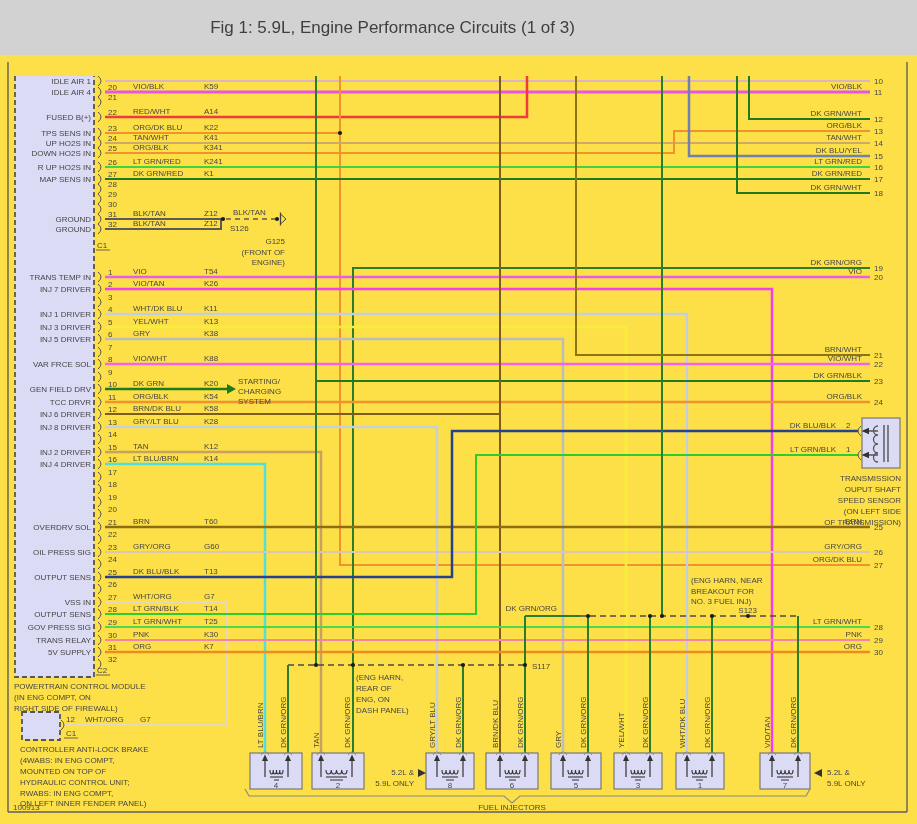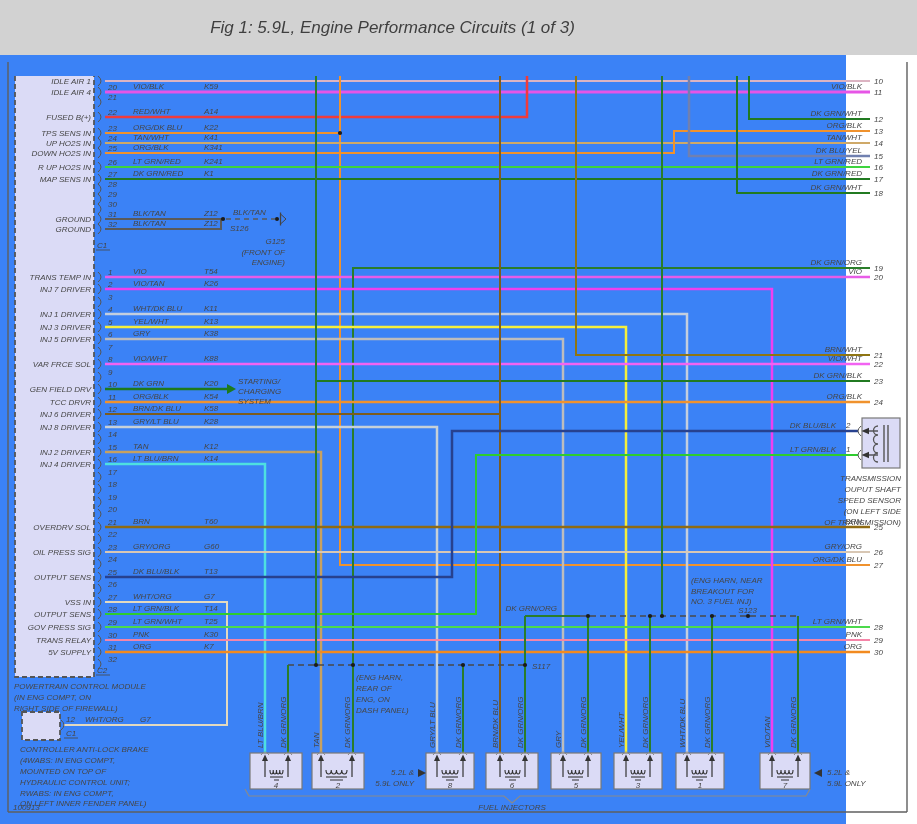--- a/index.html
+++ b/index.html
@@ -1,18 +1,18 @@
 <!DOCTYPE html>
 <html><head>
 <meta charset="utf-8">
 <style>
   html,body{margin:0;padding:0;background:#fff;}
   body{width:917px;height:824px;overflow:hidden;position:relative;
        font-family:"Liberation Sans","DejaVu Sans",sans-serif;}
-  .stage{position:relative;width:846px;height:824px;background:#3b82f6;font-style:italic;}
+  .stage{position:relative;width:917px;height:824px;background:#fde047;}
   .titlebar{position:absolute;top:0;left:0;width:917px;height:55px;background:#d2d2d2;
             z-index:2;text-align:center;line-height:55px;}
   .titlebar span{position:relative;left:-66px;font-size:17px;color:#3f3f3f;}
   svg{position:absolute;top:0;left:0;z-index:1;}
   svg text{font-family:"Liberation Sans","DejaVu Sans",sans-serif;font-size:8px;fill:#464646;}
 </style>
 </head>
 <body>
 
 <div class="stage">

